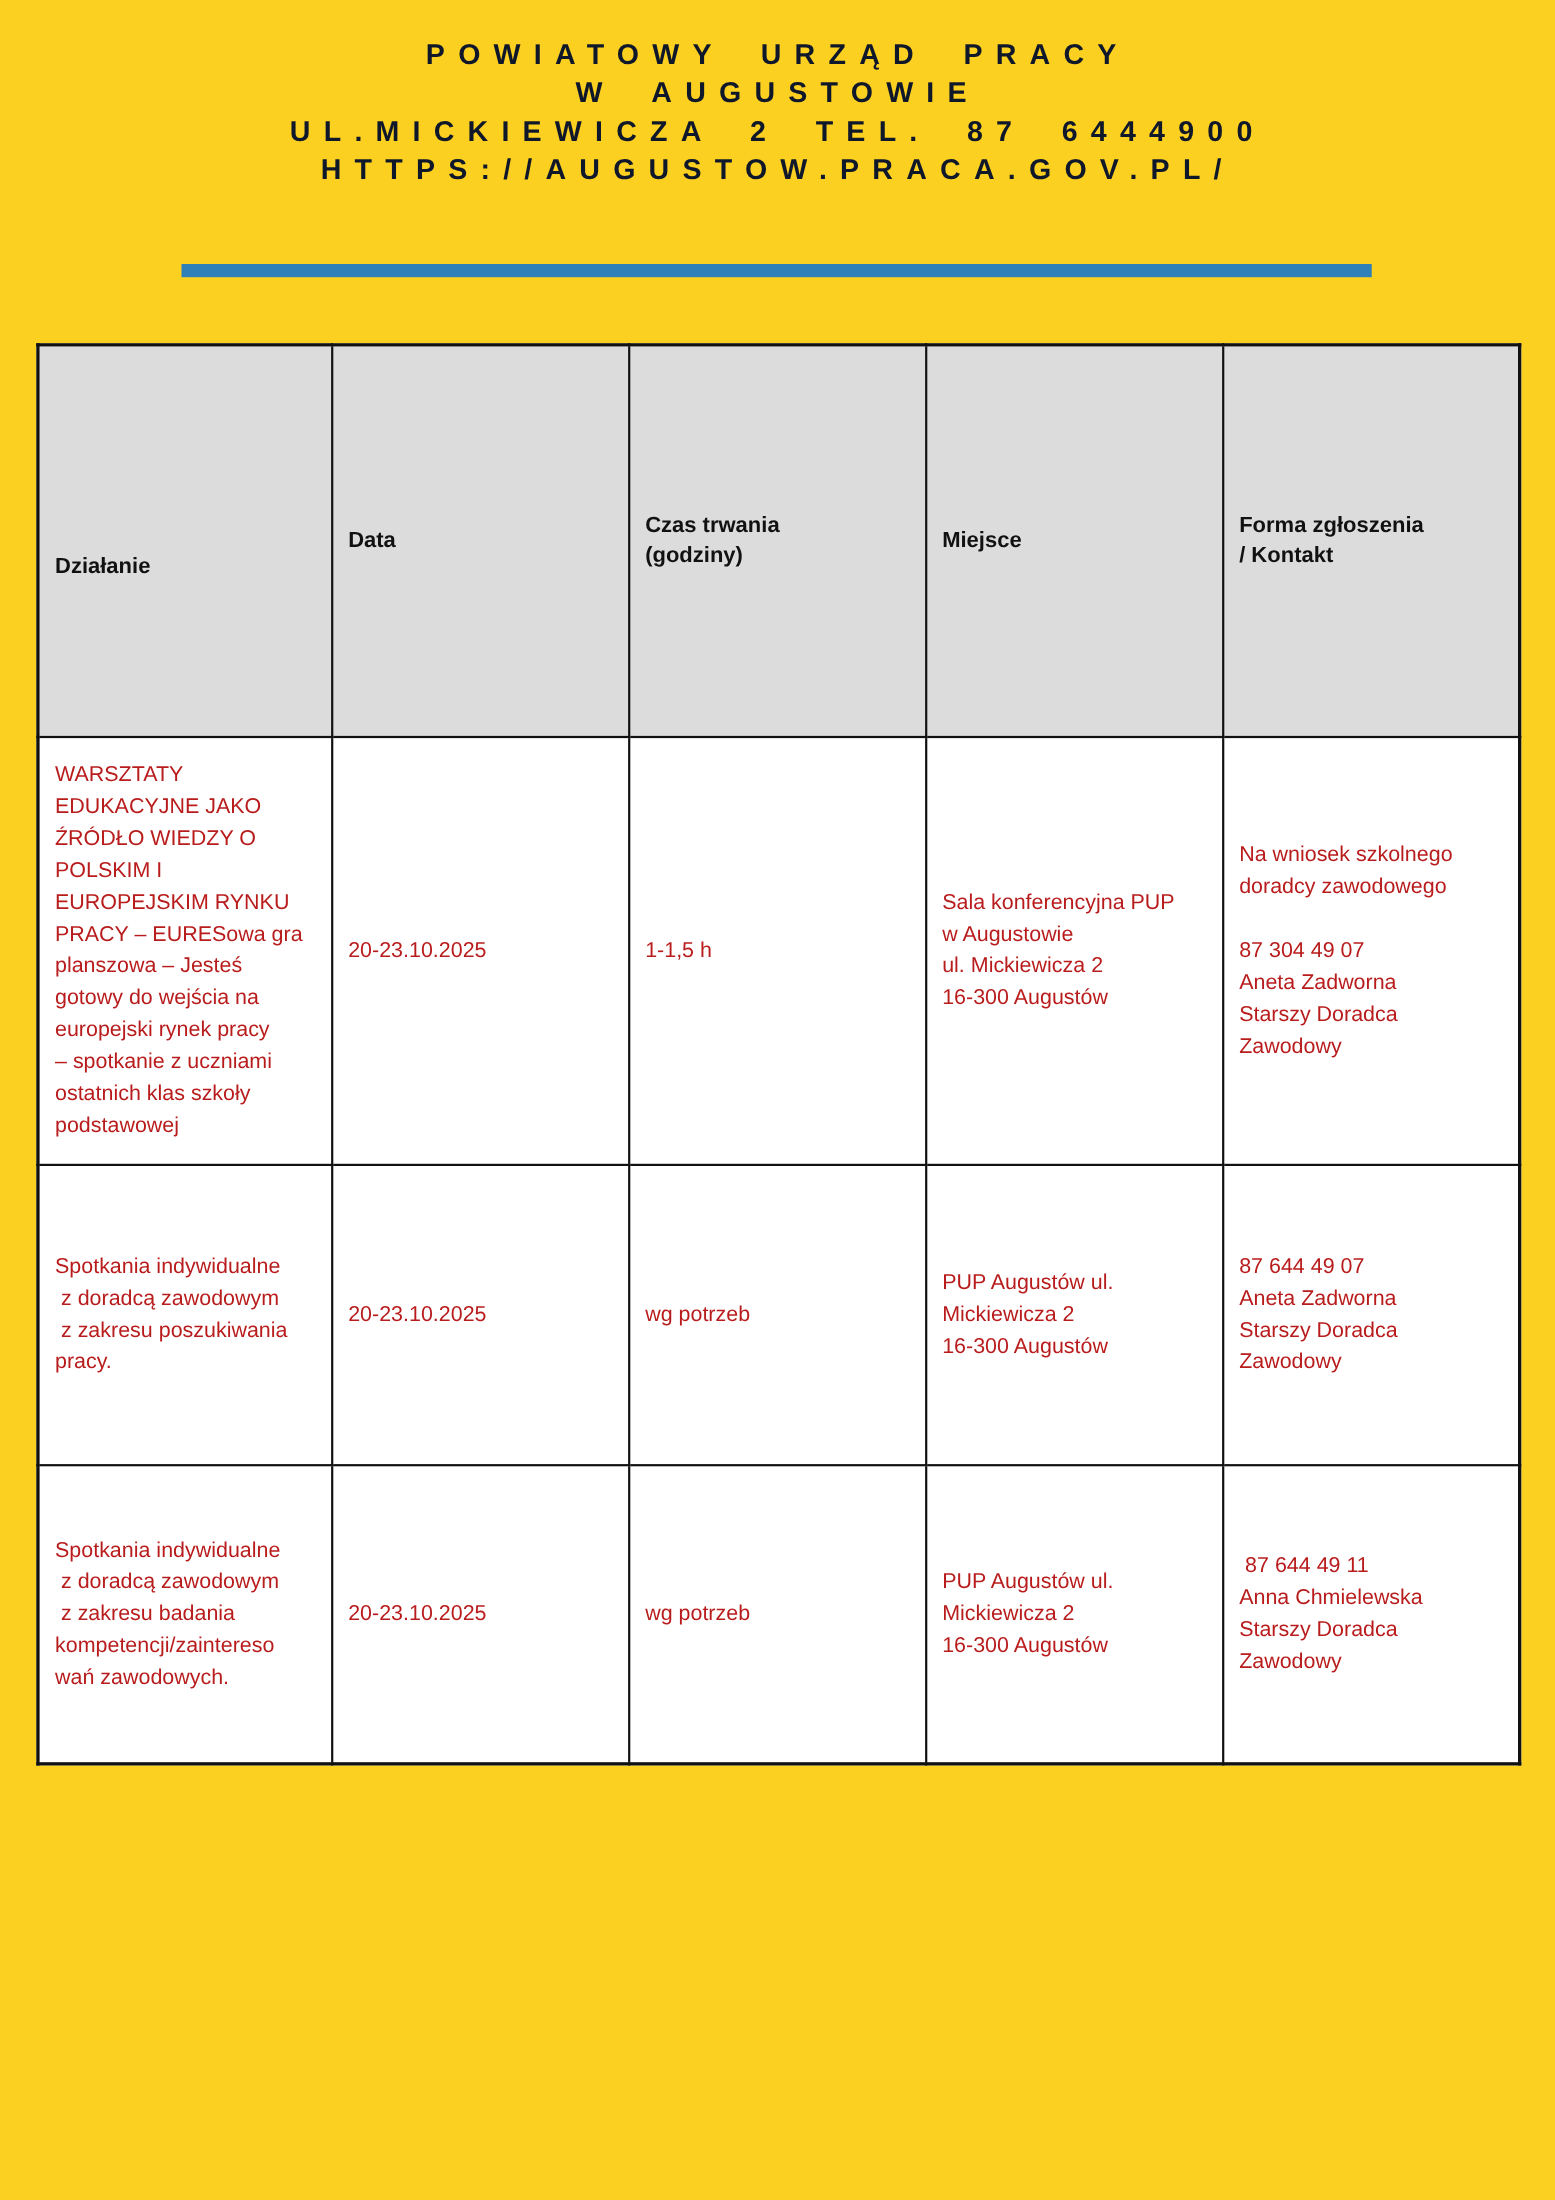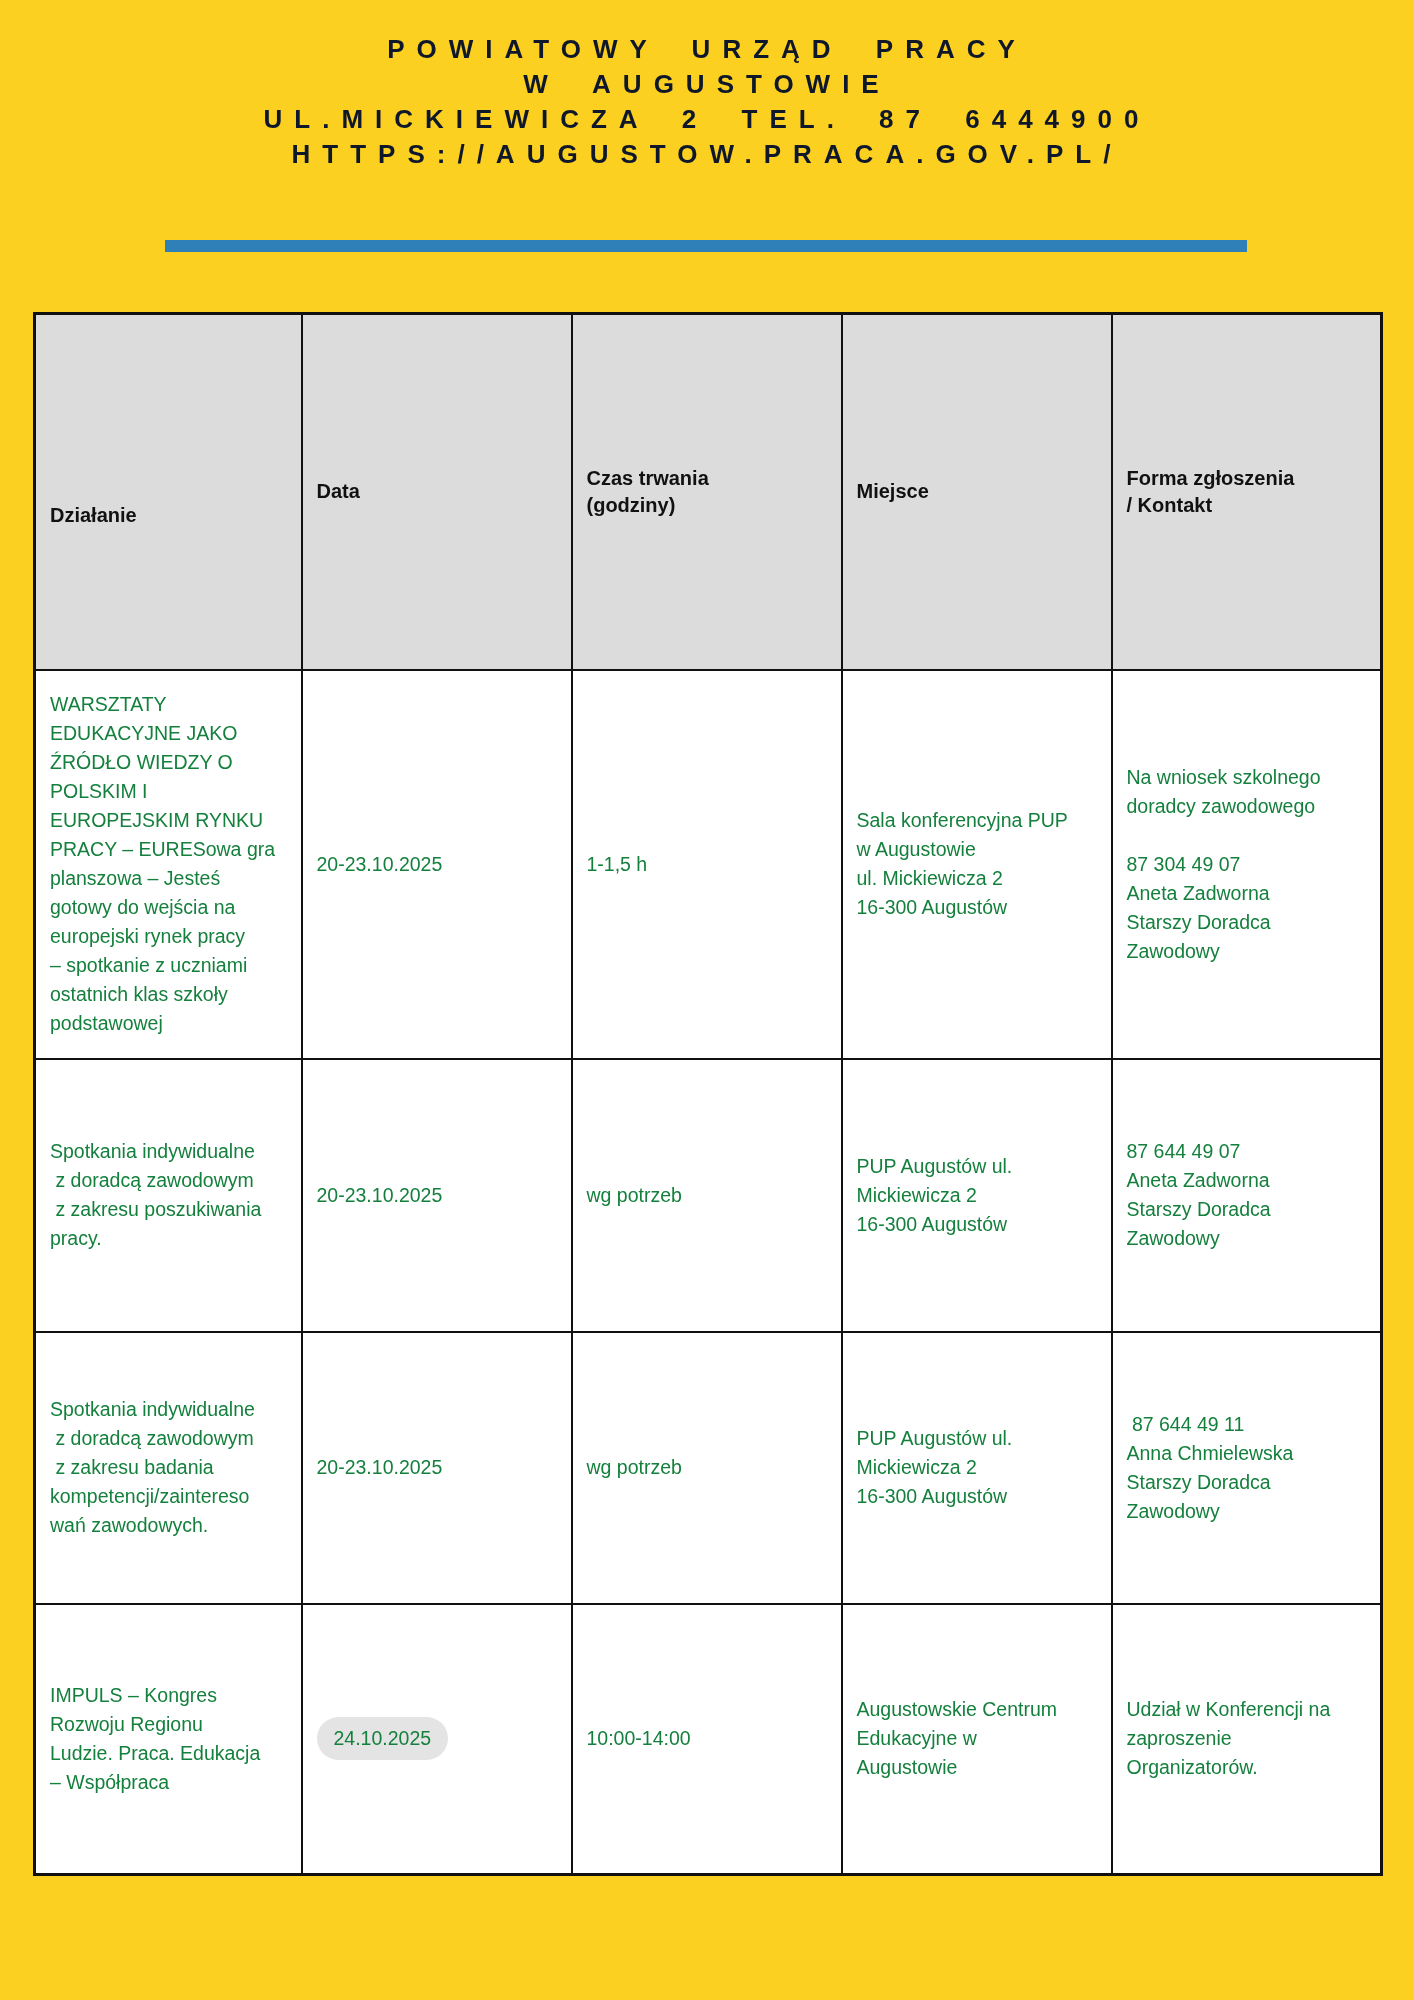--- a/index.html
+++ b/index.html
@@ -63,21 +63,21 @@
     line-height:27px;
     font-weight:bold;
     color:#111111;
   }
   th .th-inner{display:inline-block;}
   th.h-dzialanie .th-inner{transform:translateY(14px);margin-top:20px;}
 
   table.schedule td{
     font-size:19.5px;
     line-height:29px;
-    color:#15803d;
+    color:#b91c1c;
     background:#ffffff;
   }
 
   .pill{
     display:inline-block;
     background:#e4e4e4;
     border-radius:24px;
     padding:7px 17px;
     white-space:nowrap;
   }
@@ -167,30 +167,16 @@
         <td>20-23.10.2025</td>
         <td>wg potrzeb</td>
         <td>PUP Augustów ul.
 Mickiewicza 2
 16-300 Augustów</td>
         <td>&nbsp;87 644 49 11
 Anna Chmielewska
 Starszy Doradca
 Zawodowy</td>
       </tr>
-      <tr class="r4">
-        <td>IMPULS – Kongres
-Rozwoju Regionu
-Ludzie. Praca. Edukacja
-– Współpraca</td>
-        <td><span class="pill">24.10.2025</span></td>
-        <td>10:00-14:00</td>
-        <td>Augustowskie Centrum
-Edukacyjne w
-Augustowie</td>
-        <td>Udział w Konferencji na
-zaproszenie
-Organizatorów.</td>
-      </tr>
     </tbody>
   </table>
 
 </div>
 
 </body></html>

